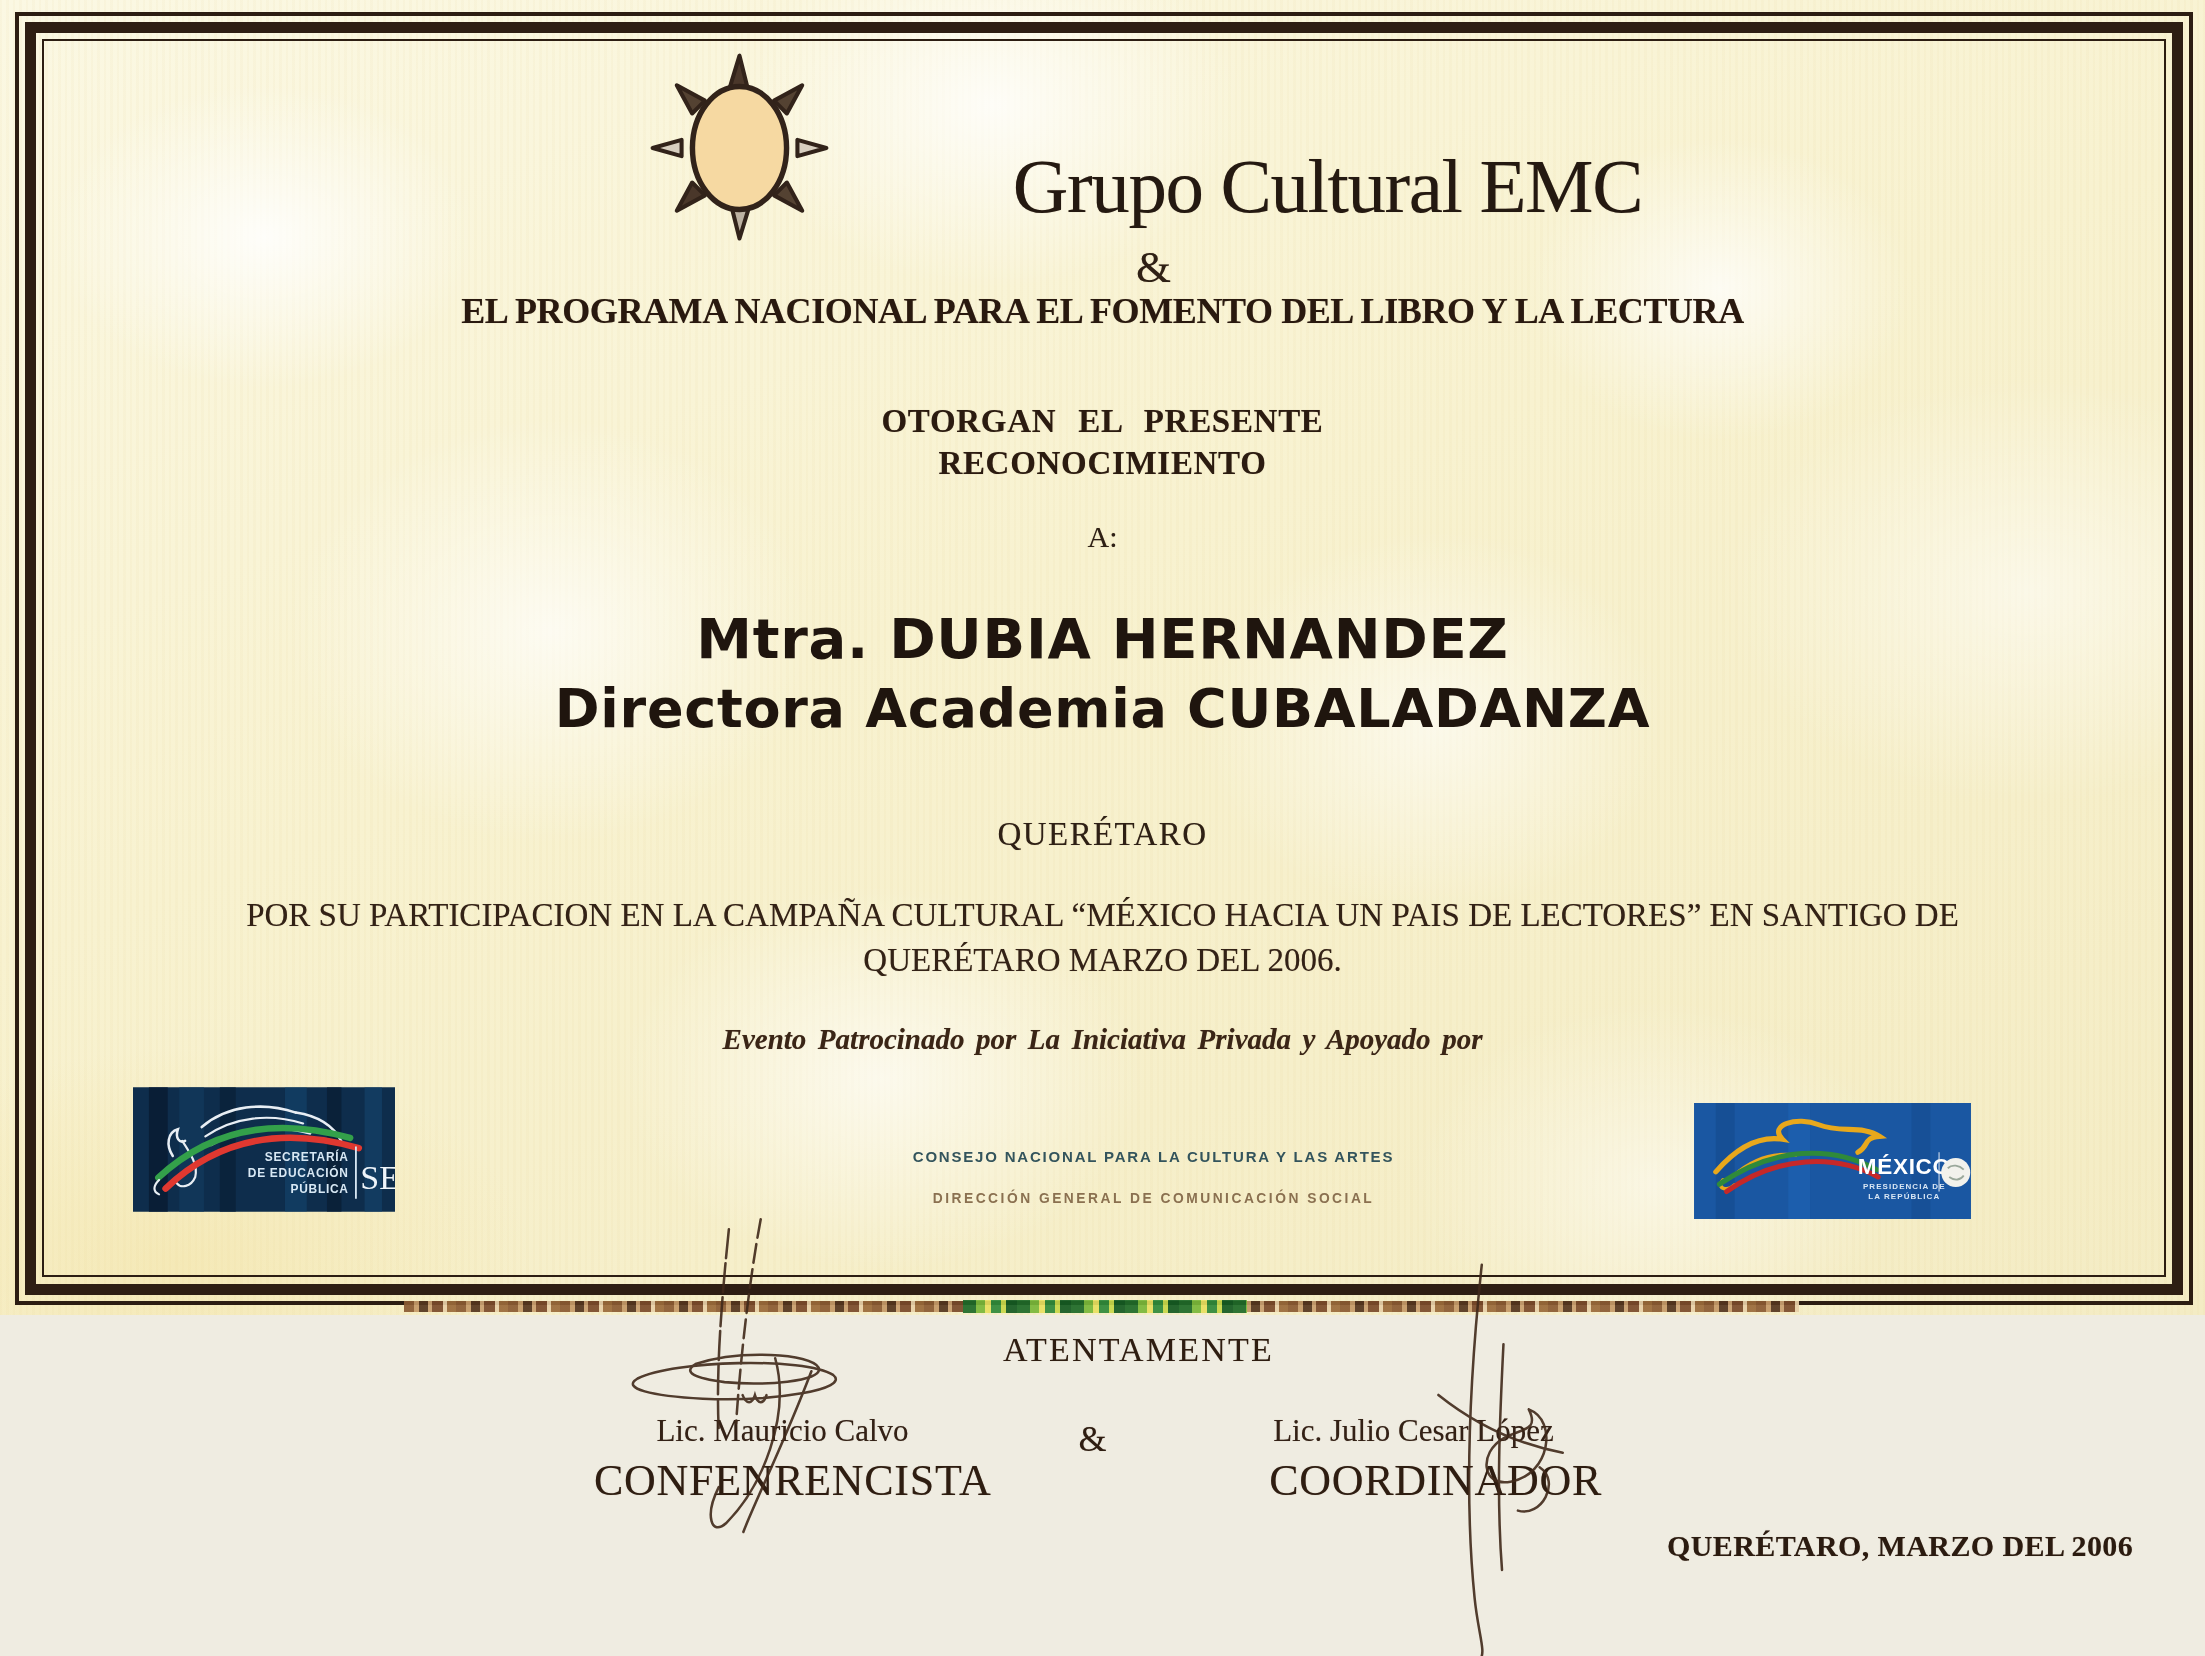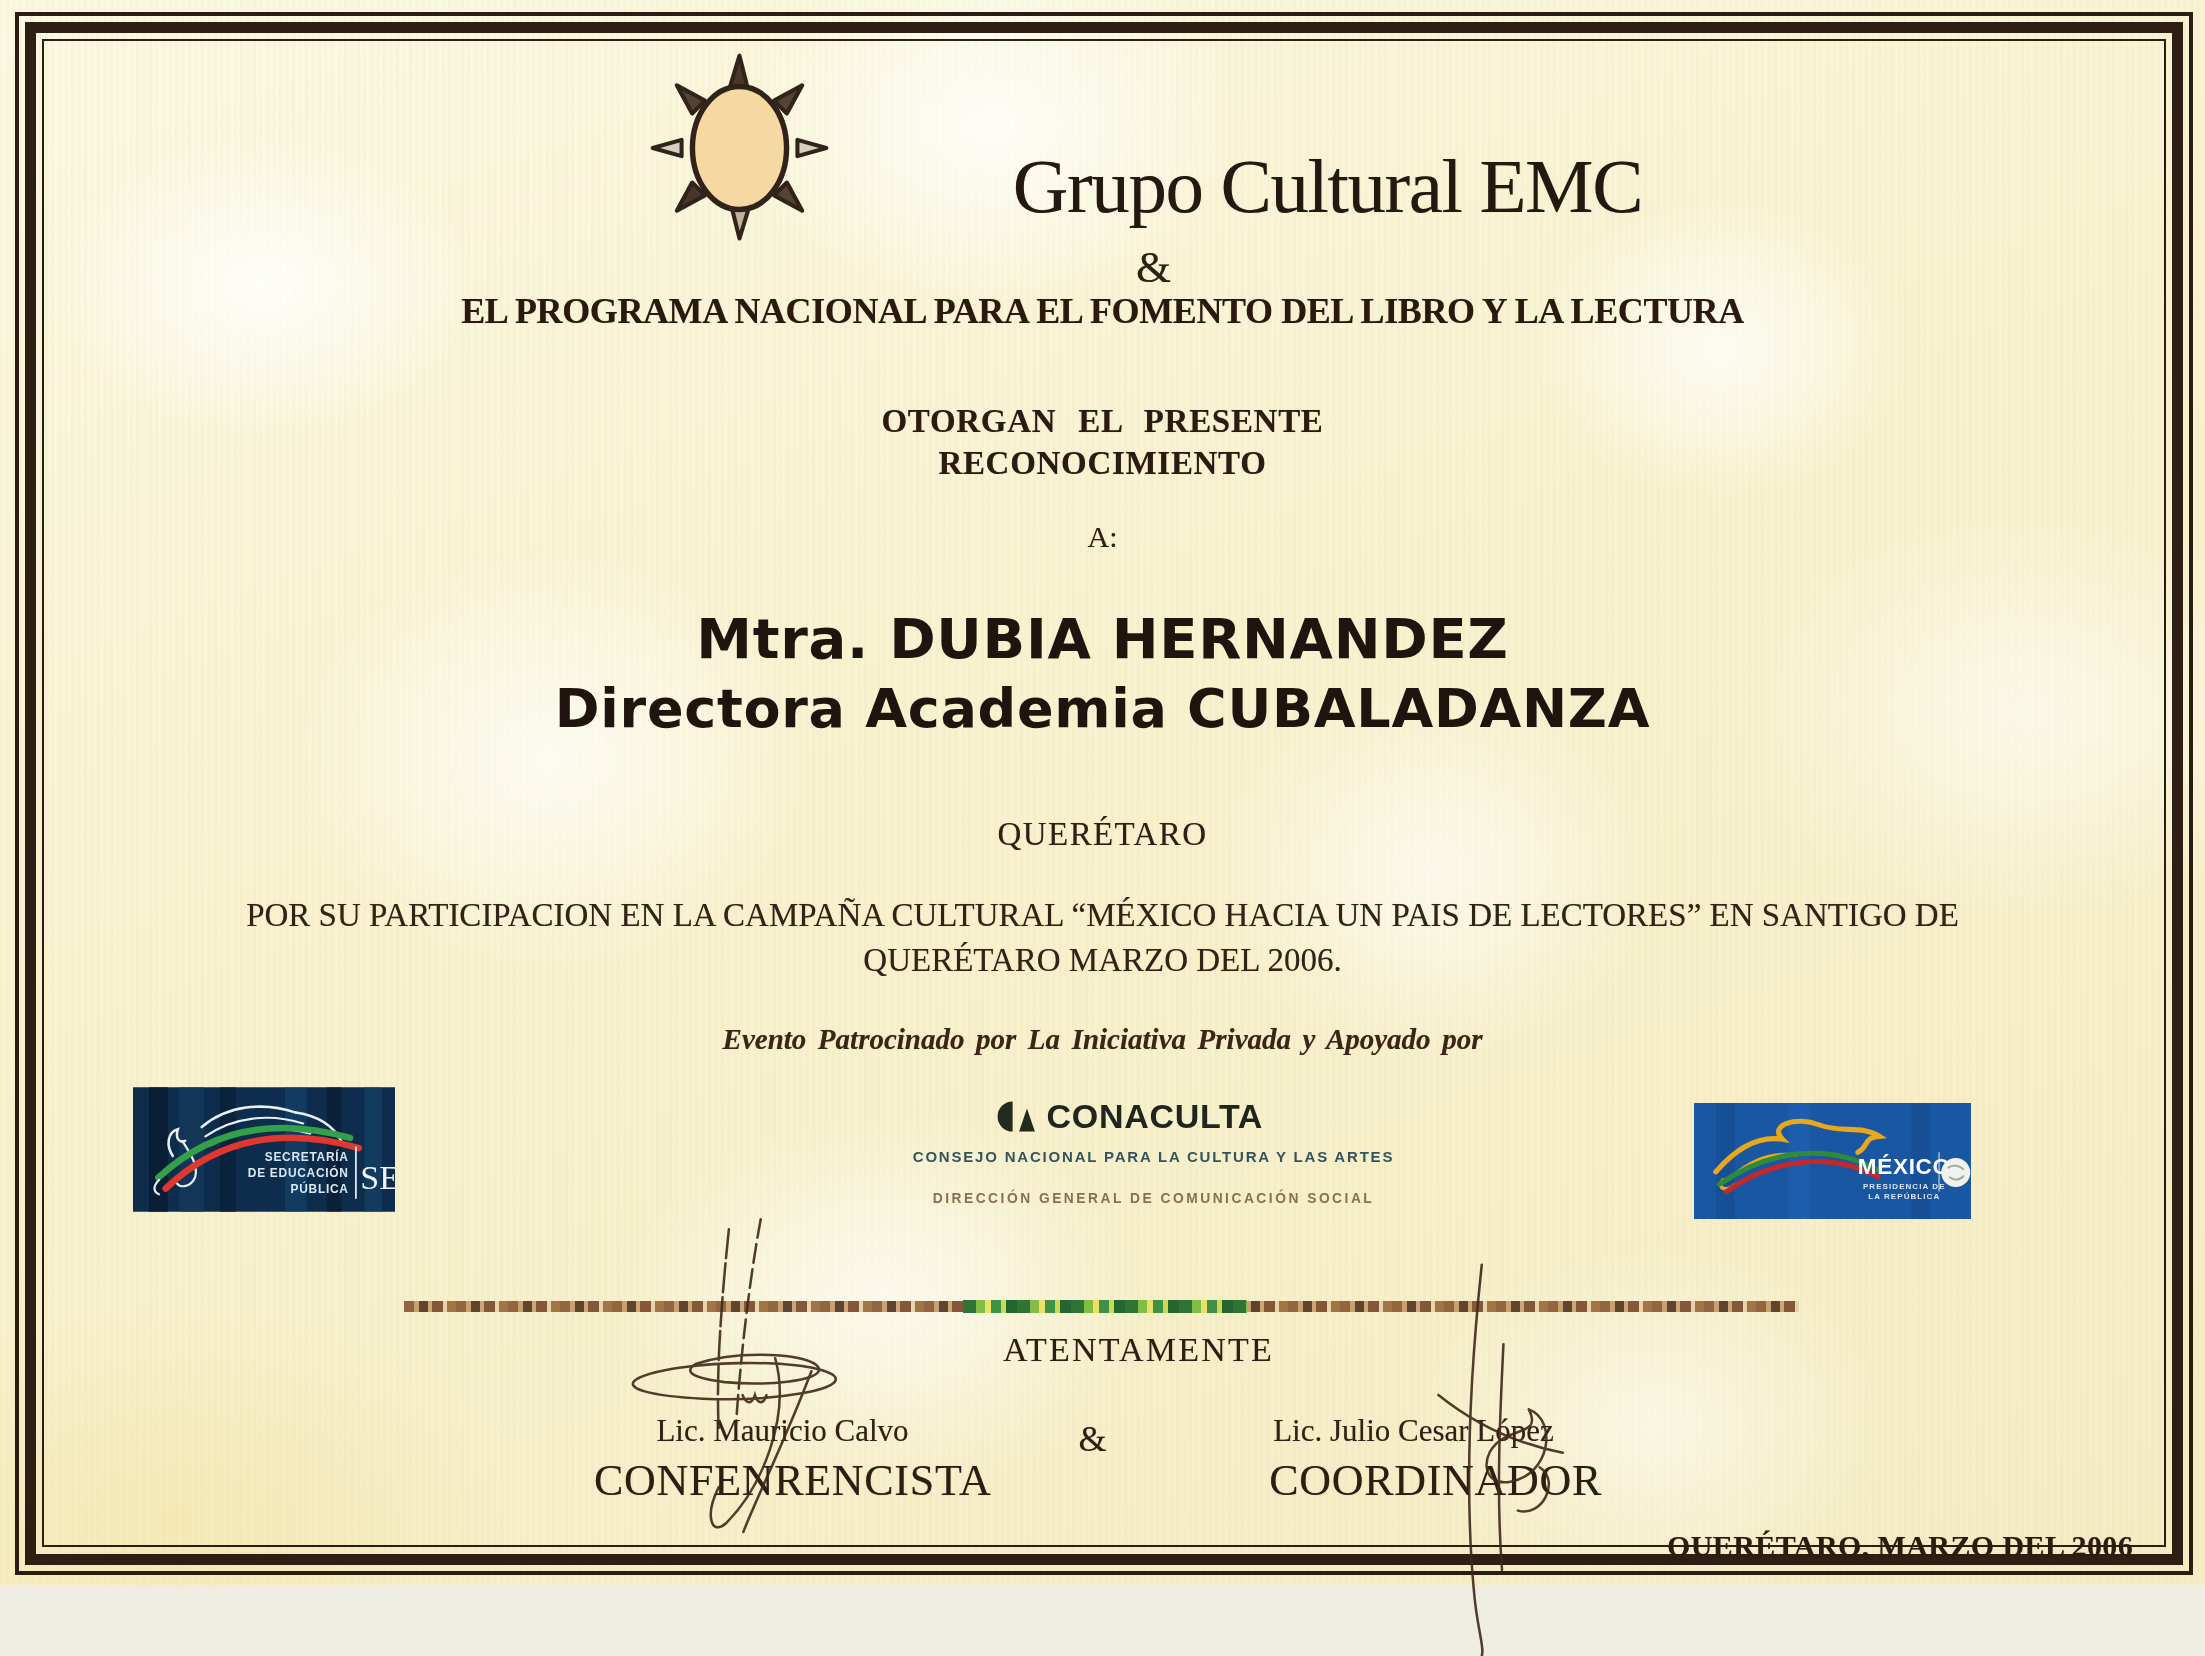--- a/index.html
+++ b/index.html
@@ -3,21 +3,21 @@
 <meta charset="utf-8">
 <style>
   html,body{margin:0;padding:0;}
   body{
     width:2205px;height:1657px;
     background:#efece1;
     font-family:"Liberation Serif", serif;
     overflow:hidden;
   }
   .page{
-    position:relative;width:2205px;height:1585px;
+    position:relative;width:2205px;height:1315px;
     background:
       radial-gradient(304px 217px at 12% 18%, rgba(255,255,255,.85), rgba(255,255,255,0) 70%),
       radial-gradient(362px 261px at 45% 8%, rgba(255,255,255,.8), rgba(255,255,255,0) 70%),
       radial-gradient(275px 217px at 78% 22%, rgba(255,255,255,.75), rgba(255,255,255,0) 70%),
       radial-gradient(377px 304px at 25% 48%, rgba(255,255,255,.7), rgba(255,255,255,0) 70%),
       radial-gradient(333px 275px at 65% 55%, rgba(255,255,255,.6), rgba(255,255,255,0) 70%),
       radial-gradient(435px 304px at 92% 45%, rgba(255,255,255,.55), rgba(255,255,255,0) 70%),
       radial-gradient(377px 275px at 40% 82%, rgba(255,255,255,.65), rgba(255,255,255,0) 70%),
       radial-gradient(348px 261px at 75% 90%, rgba(255,255,255,.5), rgba(255,255,255,0) 70%),
       radial-gradient(507px 304px at 8% 96%, rgba(242,222,150,.4), rgba(255,255,255,0) 70%),
@@ -146,26 +146,20 @@
       </g>
       <g font-family="Liberation Sans, sans-serif" fill="#d8e8f4" font-size="16.5" letter-spacing="1" text-anchor="end" font-weight="bold">
         <text x="298" y="102">SECRETARÍA</text>
         <text x="298" y="124">DE EDUCACIÓN</text>
         <text x="298" y="146">PÚBLICA</text>
       </g>
       <line x1="308" y1="82" x2="308" y2="154" stroke="#d8e8f4" stroke-width="2.5"></line>
       <text x="314" y="140" font-family="Liberation Serif, serif" font-size="47" fill="#eef4fa">SEP</text>
     </svg>
 
-    <div class="conaculta-row">
-      <svg class="ic" width="45" height="33" viewBox="0 0 62 46">
-        <path d="M27 2 A21 21 0 1 0 27 44 L27 2 Z" fill="#232b21"></path>
-        <path d="M36 44 L47 12 L58 44 Z" fill="#232b21"></path>
-      </svg><span class="conaculta-word">CONACULTA</span>
-    </div>
     <div class="cline conaculta-sub">CONSEJO NACIONAL PARA LA CULTURA Y LAS ARTES</div>
     <div class="cline conaculta-dept">DIRECCIÓN GENERAL DE COMUNICACIÓN SOCIAL</div>
 
     <svg class="abs" style="left:1694px;top:1103px;" width="277" height="116" viewBox="0 0 382 160">
       <rect x="0" y="0" width="382" height="160" fill="#1a57a2"></rect>
       <rect x="30" y="0" width="26" height="160" fill="#14498c" opacity=".6"></rect>
       <rect x="130" y="0" width="30" height="160" fill="#1e63b4" opacity=".6"></rect>
       <rect x="300" y="0" width="26" height="160" fill="#14498c" opacity=".5"></rect>
       <g fill="none" stroke-linecap="round">
         <path d="M30 95 C60 60,90 45,122 50 C102 30,142 18,172 30 C202 42,232 30,256 46 C232 48,242 60,226 68" stroke="#e8a81c" stroke-width="7"></path>

